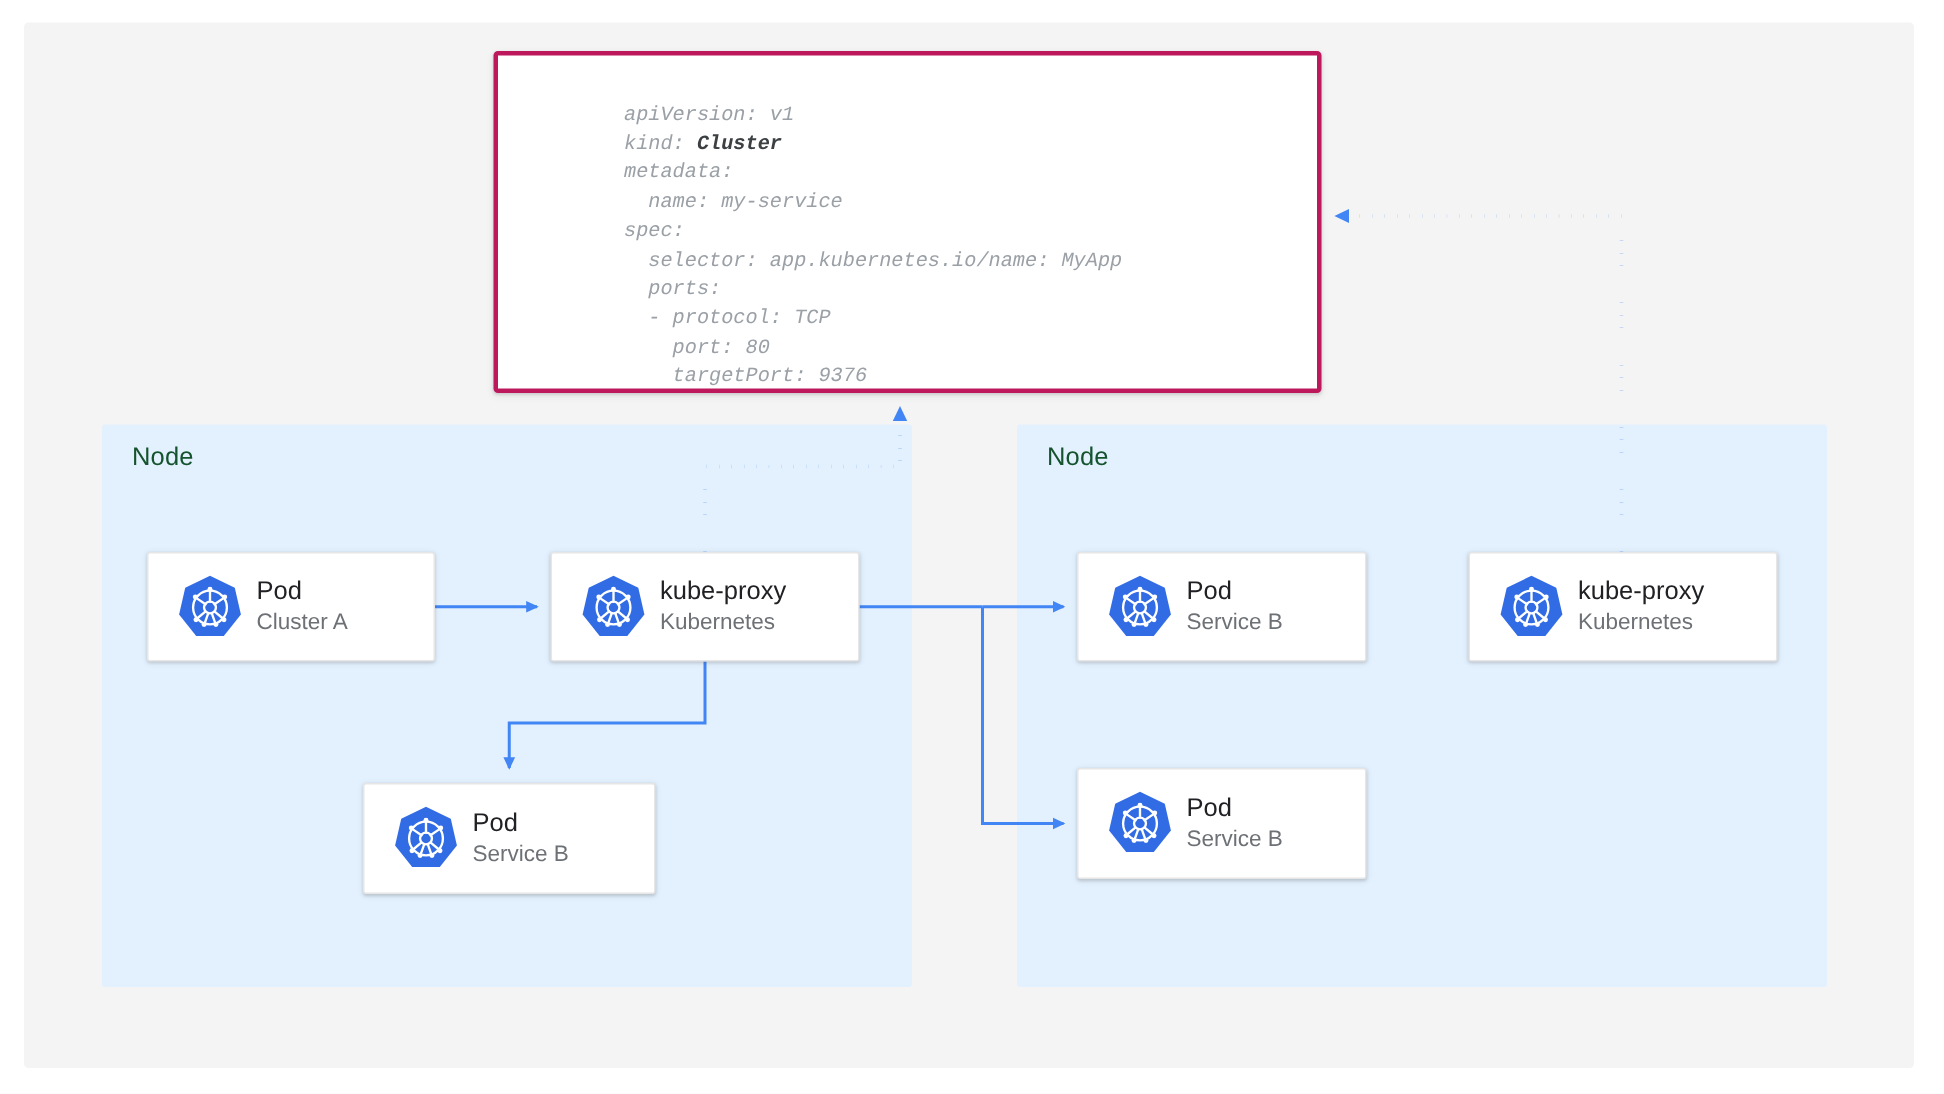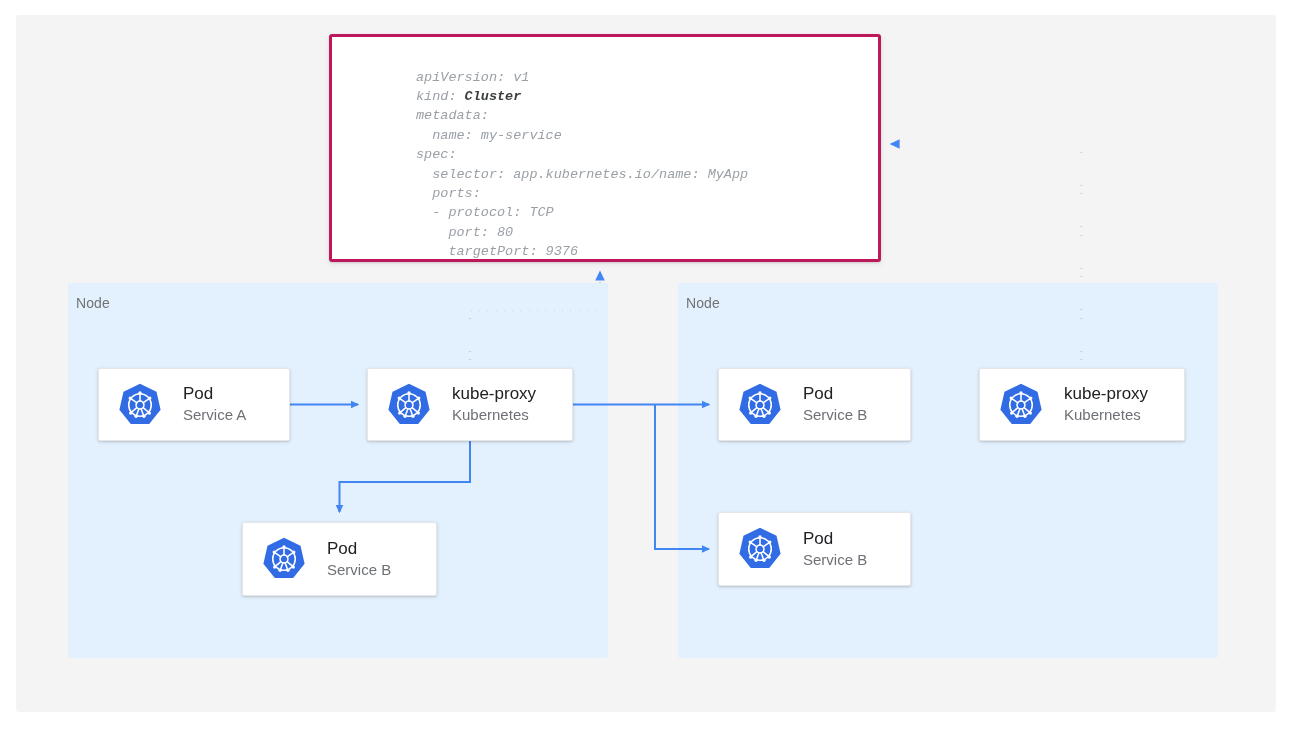--- a/index.html
+++ b/index.html
@@ -31,43 +31,43 @@
     pointer-events: none;
   }
   
   .node-box {
     position: absolute;
     background: #e3f0fd;
     border-radius: 2px;
   }
   .node-label {
     position: absolute;
-    left: 8px; top: 12px;
-    font-size: 14px;
-    color: #737373;
+    left: 20px; top: 12px;
+    font-size: 17px;
+    color: #14532d;
     letter-spacing: .1px;
     white-space: nowrap;
   }
   
   .card {
     position: absolute;
     background: #ffffff;
     border: 1px solid #e6e6e6;
     border-radius: 2px;
     box-shadow: 0 1px 2px rgba(60,64,67,.18), 0 1px 4px rgba(60,64,67,.10);
     display: flex;
     align-items: center;
   }
   .card-icon {
     width: 46px; height: 46px;
     margin-left: 18px;
     flex: 0 0 auto;
   }
   .card-text {
-    margin-left: 20px;
+    margin-left: 8px;
     display: flex;
     flex-direction: column;
     justify-content: center;
     line-height: 1.22;
   }
   .card-title {
     font-size: 17px;
     color: #202124;
     white-space: nowrap;
   }
@@ -187,21 +187,21 @@
         <circle cx="71.3" cy="34.9" r="3.6"></circle>
         <circle cx="70.3" cy="67.6" r="3.6"></circle>
         <circle cx="58.6" cy="74.6" r="3.6"></circle>
         <circle cx="41.4" cy="74.6" r="3.6"></circle>
         <circle cx="29.7" cy="67.6" r="3.6"></circle>
         <circle cx="28.7" cy="34.9" r="3.6"></circle>
       </g>
     </svg>
     <div class="card-text">
       <div class="card-title">Pod</div>
-      <div class="card-sub">Service A</div>
+      <div class="card-sub">Cluster A</div>
     </div>
   </div>
 
   <div class="card" style="left:367px; top:368px; width:206px; height:73px;">
     <svg class="card-icon" viewBox="0 0 100 100">
       <polygon points="50,4 85.9,21.3 94.8,60.1 70,91.2 30,91.2 5.2,60.1 14.1,21.3" fill="#326ce5"></polygon>
       <g fill="none" stroke="#ffffff" stroke-width="3.4" stroke-linecap="round">
         <circle cx="50" cy="50" r="24.5"></circle>
         <circle cx="50" cy="50" r="8.6"></circle>
         <line x1="50" y1="25.5" x2="50" y2="41.4"></line>

